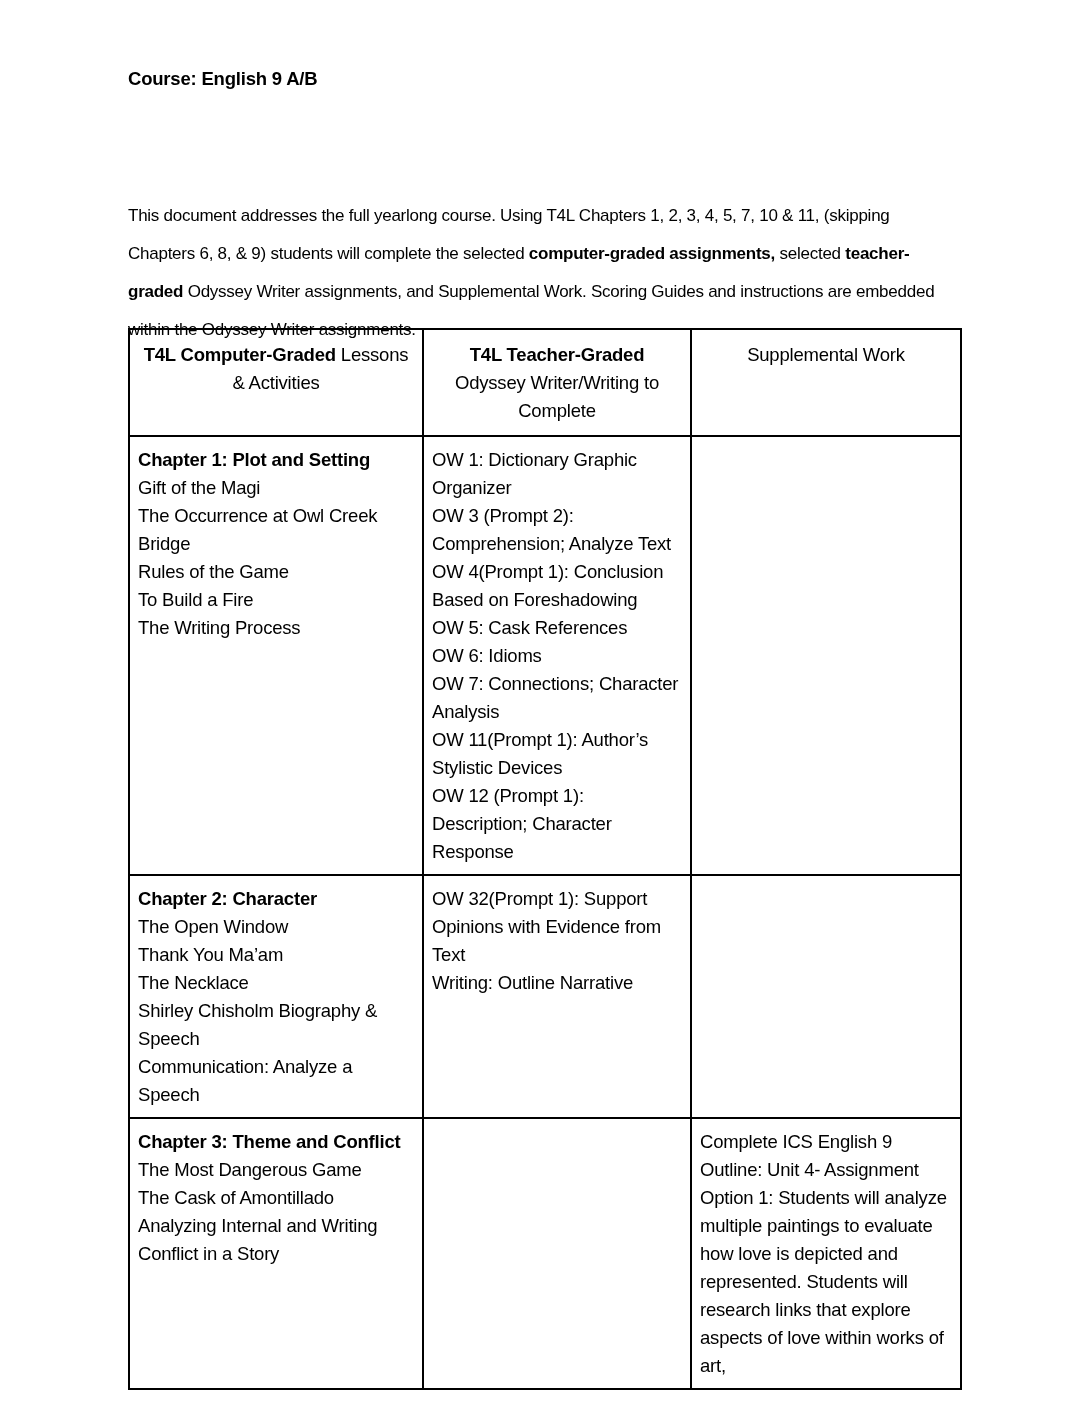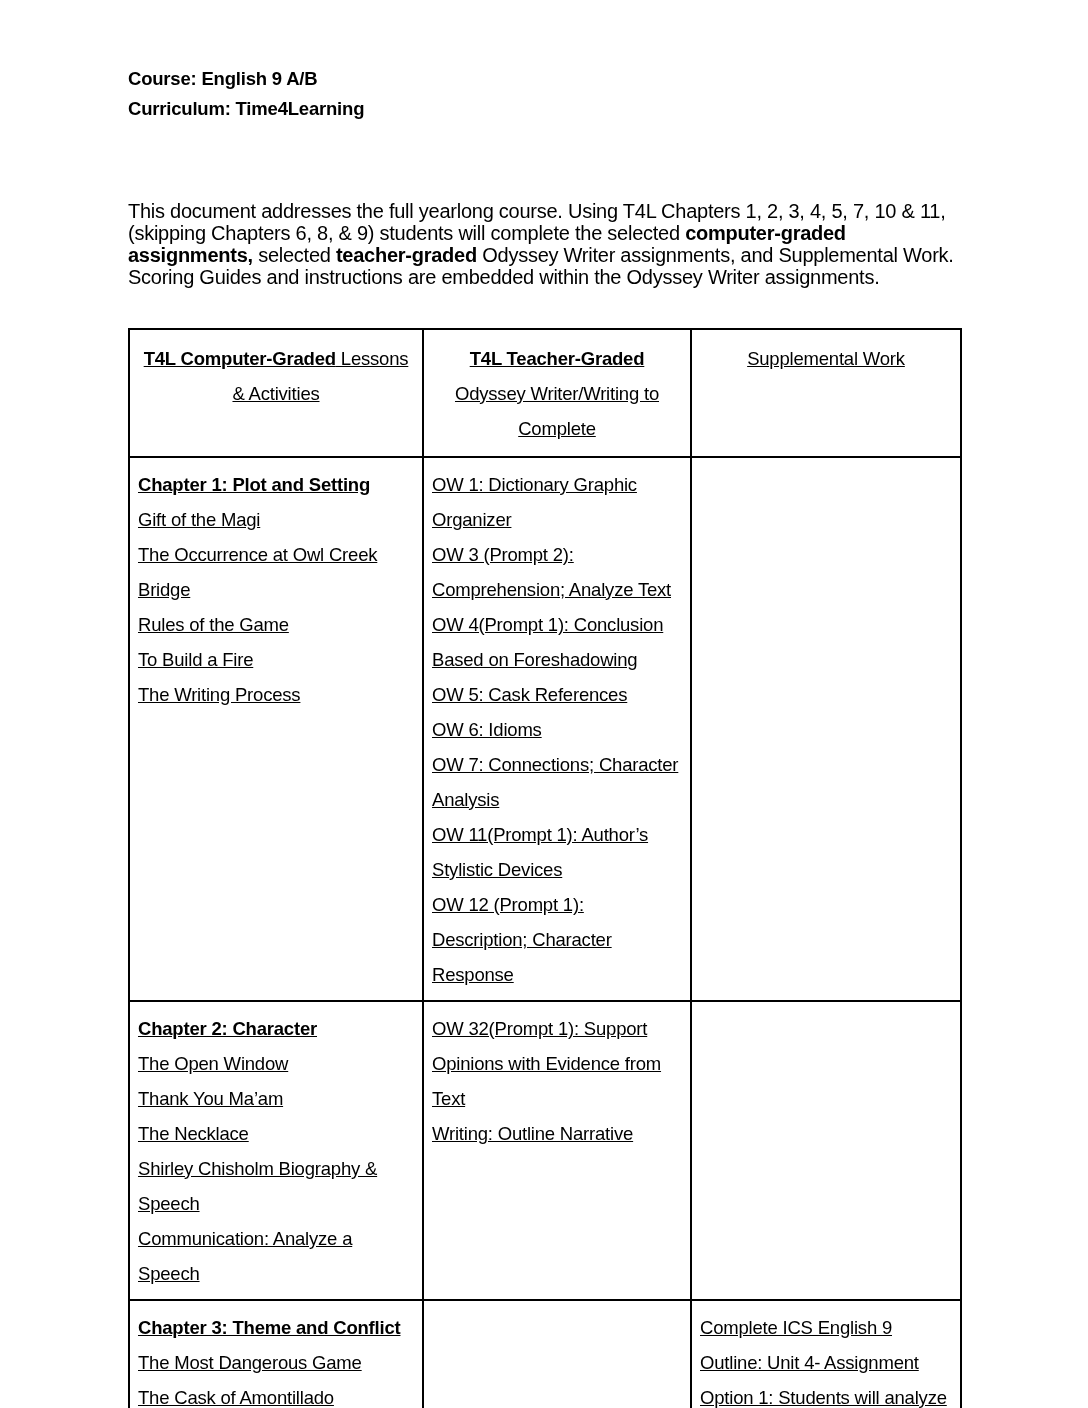--- a/index.html
+++ b/index.html
@@ -28,43 +28,42 @@
       font-weight: bold;
       line-height: 29.5px;
       letter-spacing: -0.2px;
     }
     .meta div { white-space: nowrap; }
     .intro {
       position: absolute;
       left: 128px;
       top: 180px;
       width: 830px;
-      font-size: 20px;
-      line-height: 22px;
+      font-size: 17px;
+      line-height: 38px;
       letter-spacing: -0.25px;
     }
     .intro b { font-weight: bold; }
     table.course-table {
       position: absolute;
       left: 128px;
       top: 328px;
       width: 832px;
       border-collapse: collapse;
       table-layout: fixed;
     }
     table.course-table td,
     table.course-table th {
       border: 2px solid #000000;
       vertical-align: top;
       padding: 9px 8px 8px 8px;
       font-size: 18.5px;
-      line-height: 35px;
+      line-height: 28px;
       letter-spacing: -0.2px;
       font-weight: normal;
-      text-decoration: underline;
     }
     table.course-table th {
       text-align: center;
       padding-top: 11px;
       padding-bottom: 10px;
     }
     col.c1 { width: 294px; }
     col.c2 { width: 268px; }
     col.c3 { width: 270px; }
     tr.head-row { height: 97px; }
@@ -76,24 +75,20 @@
   </style>
 </head>
 <body>
 
 <div class="page">
 
   <div class="meta">
     <div>
       <span>Course:</span>
       <span>English 9 A/B</span>
-    </div>
-    <div>
-      <span>Curriculum:</span>
-      <span>Time4Learning</span>
     </div>
   </div>
 
   <p class="intro"><span>This document addresses the full yearlong course. Using T4L Chapters 1, 2, 3, 4, 5, 7, 10 &amp; 11, (skipping Chapters 6, 8, &amp; 9) students will complete the selected </span><b>computer-graded assignments,</b><span> selected </span><b>teacher-graded</b><span> Odyssey Writer assignments, and Supplemental Work. Scoring Guides and instructions are embedded within the Odyssey Writer assignments.</span></p>
 
   <table class="course-table">
     <colgroup>
       <col class="c1">
         <col class="c2">
         <col class="c3">

